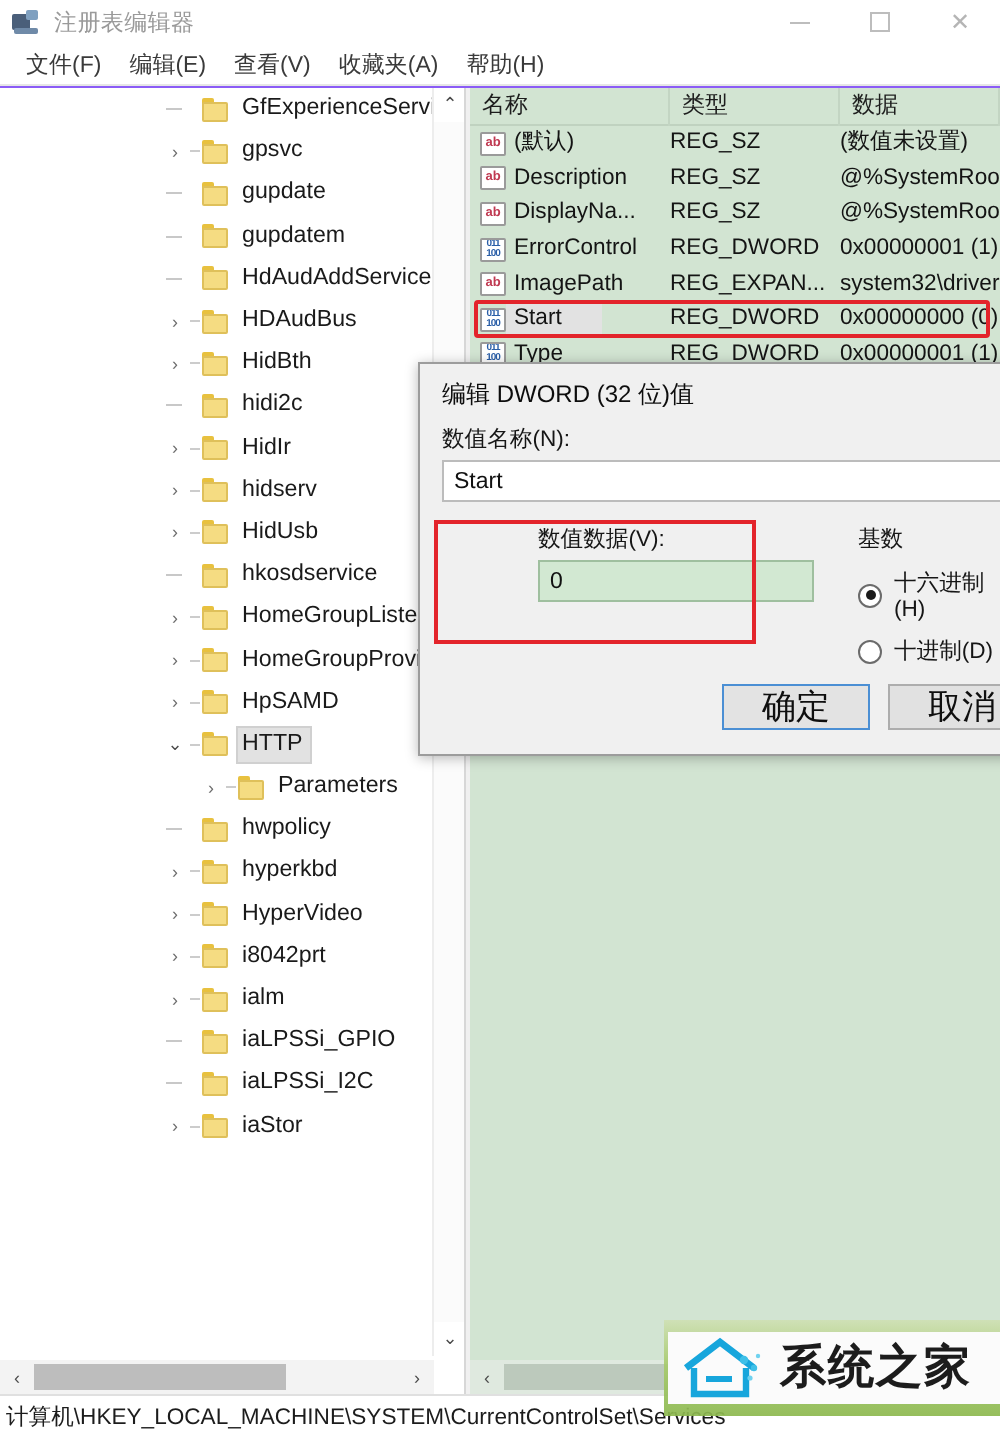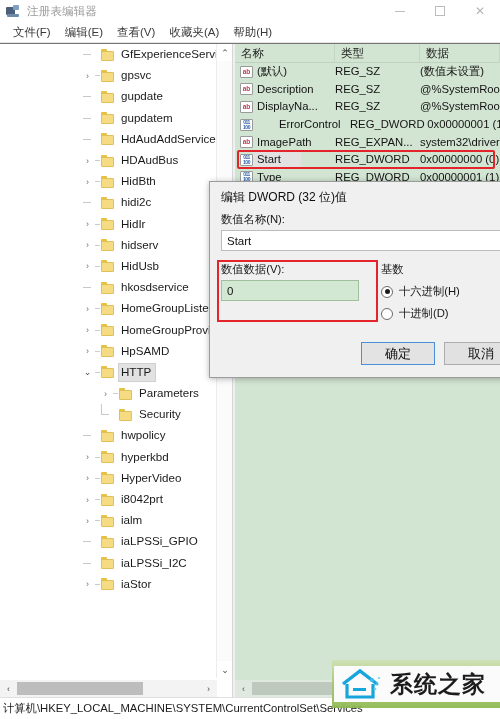--- a/index.html
+++ b/index.html
@@ -5,21 +5,21 @@
   * { box-sizing: border-box; margin: 0; padding: 0; }
   html, body {
     width: 500px; height: 719px;
     overflow: hidden;
     font-family: "Liberation Sans", "DejaVu Sans", sans-serif;
     background: #ffffff;
   }
   #app {
     position: relative;
     width: 500px; height: 719px;
-    background: #737373;
+    background: #8b5cf6;
     overflow: hidden;
   }
 
   
   .titlebar {
     position: absolute; top: 0; left: 0;
     width: 500px; height: 22px;
     background: #ffffff;
     display: flex; align-items: center;
   }
@@ -275,21 +275,21 @@
   }
   .finput {
     width: 286px; height: 21px;
     background: #ffffff;
     border: 1px solid #bcbcbc;
     font-size: 11.5px; color: #111;
     padding: 2px 5px; line-height: 17px;
     overflow: hidden; white-space: nowrap;
   }
   .row2 { display: flex; margin-top: 11px; }
-  .grp-val { width: 148px; }
+  .grp-val { width: 148px; margin-left: 48px; }
   .vinput {
     width: 138px; height: 21px;
     background: #d2e8d2;
     border: 1px solid #9fbf9f;
     font-size: 11.5px; color: #111;
     padding: 2px 5px; line-height: 17px;
   }
   .grp-base { margin-left: 12px; flex: 1; }
   .radio-row {
     display: flex; align-items: center;
@@ -306,21 +306,21 @@
     border-radius: 50%; background: #1b1b1b;
   }
   .dlg-buttons {
     position: absolute; right: 0; bottom: 12px;
     display: flex; gap: 9px; padding-right: 0px;
   }
   .btn {
     width: 74px; height: 23px;
     background: #e1e1e1;
     border: 1px solid #adadad;
-    font-size: 13px; color: #0f0f0f;
+    font-size: 17px; color: #0f0f0f;
     display: flex; align-items: center; justify-content: center;
   }
   .btn.default { border: 1px solid #4b8fd4; background: #e3e3e3; }
   .redbox {
     position: absolute;
     border: 2px solid #e3242b;
     pointer-events: none;
   }
 
   
@@ -568,30 +568,20 @@
             <span class="indent" style="width: 98px;"></span>
             <span class="twisty">›</span>
             <span class="dash"></span>
             <span class="folder">
               <span class="tab"></span>
               <span class="body"></span>
             </span>
             <span class="node-label">Parameters</span>
           </div>
           <div class="tree-row">
-            <span class="indent" style="width: 98px;"></span>
-            <span class="elbow last"></span>
-            <span class="dash" style="visibility: hidden;"></span>
-            <span class="folder">
-              <span class="tab"></span>
-              <span class="body"></span>
-            </span>
-            <span class="node-label">Security</span>
-          </div>
-          <div class="tree-row">
             <span class="indent" style="width: 80px;"></span>
             <span class="elbow"></span>
             <span class="dash" style="visibility: hidden;"></span>
             <span class="folder">
               <span class="tab"></span>
               <span class="body"></span>
             </span>
             <span class="node-label">hwpolicy</span>
           </div>
           <div class="tree-row">
@@ -705,21 +695,21 @@
             <span class="vicon str">ab</span>
             <span class="cell" style="width: 78px; position: relative;">DisplayNa...</span>
             <span class="cell" style="width: 85px;">REG_SZ</span>
             <span class="cell" style="width: 80px;">@%SystemRoot%\s</span>
           </div>
           <div class="vrow">
             <span class="vicon dw">
               <span>011</span>
               <span>100</span>
             </span>
-            <span class="cell" style="width: 78px; position: relative; margin-left: 22px;">ErrorControl</span>
+            <span class="cell" style="width: 78px; position: relative;">ErrorControl</span>
             <span class="cell" style="width: 85px;">REG_DWORD</span>
             <span class="cell" style="width: 80px;">0x00000001 (1)</span>
           </div>
           <div class="vrow">
             <span class="vicon str">ab</span>
             <span class="cell" style="width: 78px; position: relative;">ImagePath</span>
             <span class="cell" style="width: 85px;">REG_EXPAN...</span>
             <span class="cell" style="width: 80px;">system32\drivers\H</span>
           </div>
           <div class="vrow">

